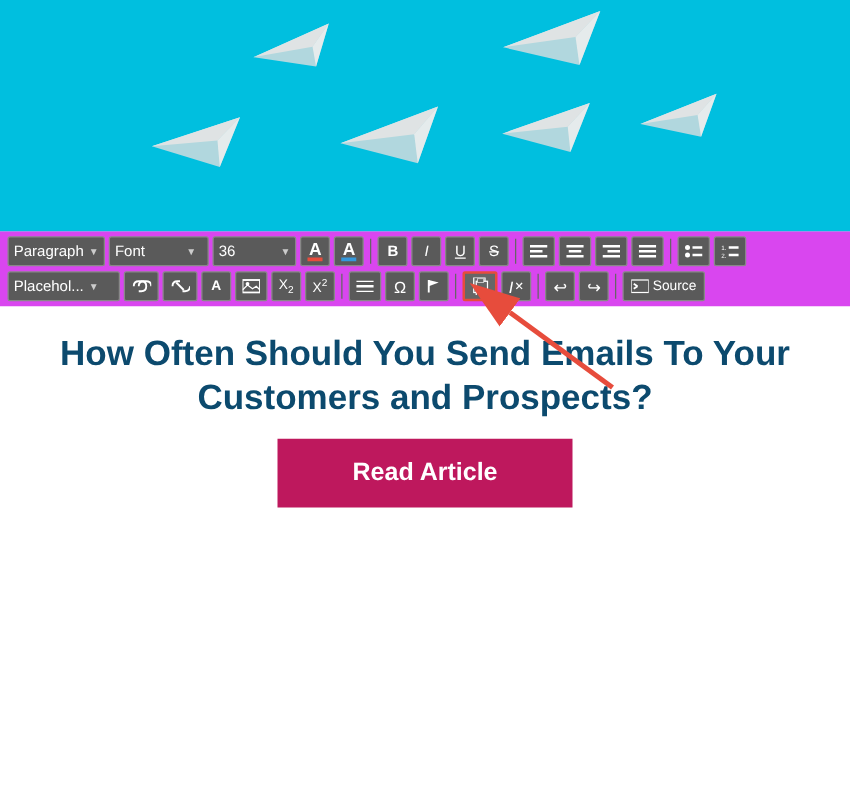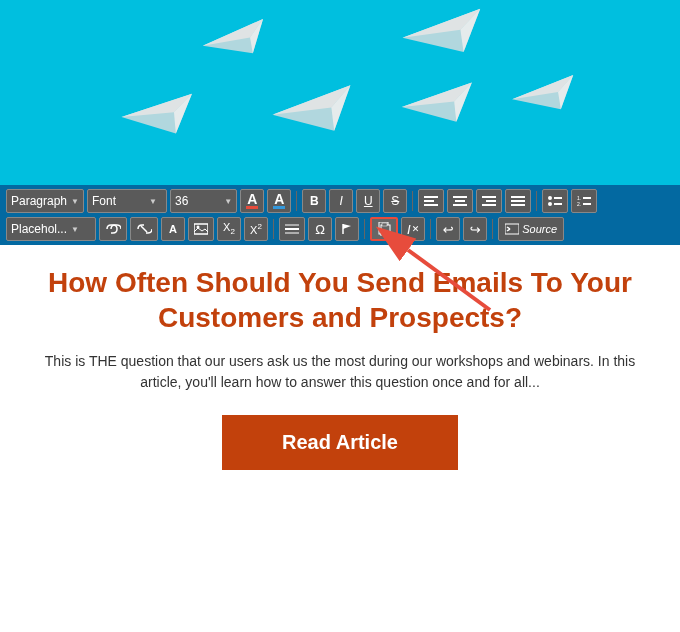--- a/index.html
+++ b/index.html
@@ -26,21 +26,21 @@
 
     
     .planes-container {
       width: 100%;
       height: 100%;
       position: relative;
     }
 
     
     .toolbar-wrap {
-      background: #0369a1;
+      background: #d946ef;
       padding: 4px 6px 0 6px;
     }
     .toolbar-row {
       display: flex;
       align-items: center;
       gap: 3px;
       padding-bottom: 4px;
       flex-wrap: nowrap;
     }
 
@@ -85,47 +85,46 @@
     .tb-separator {
       width: 1px;
       height: 20px;
       background: #666;
       margin: 0 2px;
     }
 
     .tb-btn.source-btn {
       font-size: 11px;
       padding: 2px 6px;
-      font-style: italic;
     }
 
     
     .content-area {
       padding: 20px 30px 20px 30px;
       text-align: center;
     }
 
     .article-title {
       font-size: 28px;
       font-weight: bold;
-      color: #c2410c;
+      color: #0c4a6e;
       line-height: 1.25;
       margin-bottom: 16px;
     }
 
     .article-excerpt {
       font-size: 14px;
       color: #333;
       line-height: 1.5;
       margin-bottom: 22px;
       text-align: center;
     }
 
     .read-article-btn {
-      background: #c2410c;
+      background: #be185d;
       color: #fff;
       font-size: 20px;
       font-weight: bold;
       border: none;
       padding: 16px 60px;
       cursor: pointer;
       border-radius: 0;
       display: inline-block;
     }
   </style>
@@ -368,15 +367,14 @@
     <marker id="arrowhead" markerWidth="10" markerHeight="7" refX="0" refY="3.5" orient="auto">
       <polygon points="0 0, 10 3.5, 0 7" fill="#e74c3c"></polygon>
     </marker>
   </defs>
 
   <line x1="490" y1="125" x2="408" y2="65" stroke="#e74c3c" stroke-width="4" marker-end="url(#arrowhead)"></line>
 </svg>
 
 <div class="content-area">
   <h1 class="article-title">How Often Should You Send Emails To Your Customers and Prospects?</h1>
-  <p class="article-excerpt">This is THE question that our users ask us the most during our workshops and webinars. In this article, you'll learn how to answer this question once and for all...</p>
   <button class="read-article-btn">Read Article</button>
 </div>
 
 </body></html>

